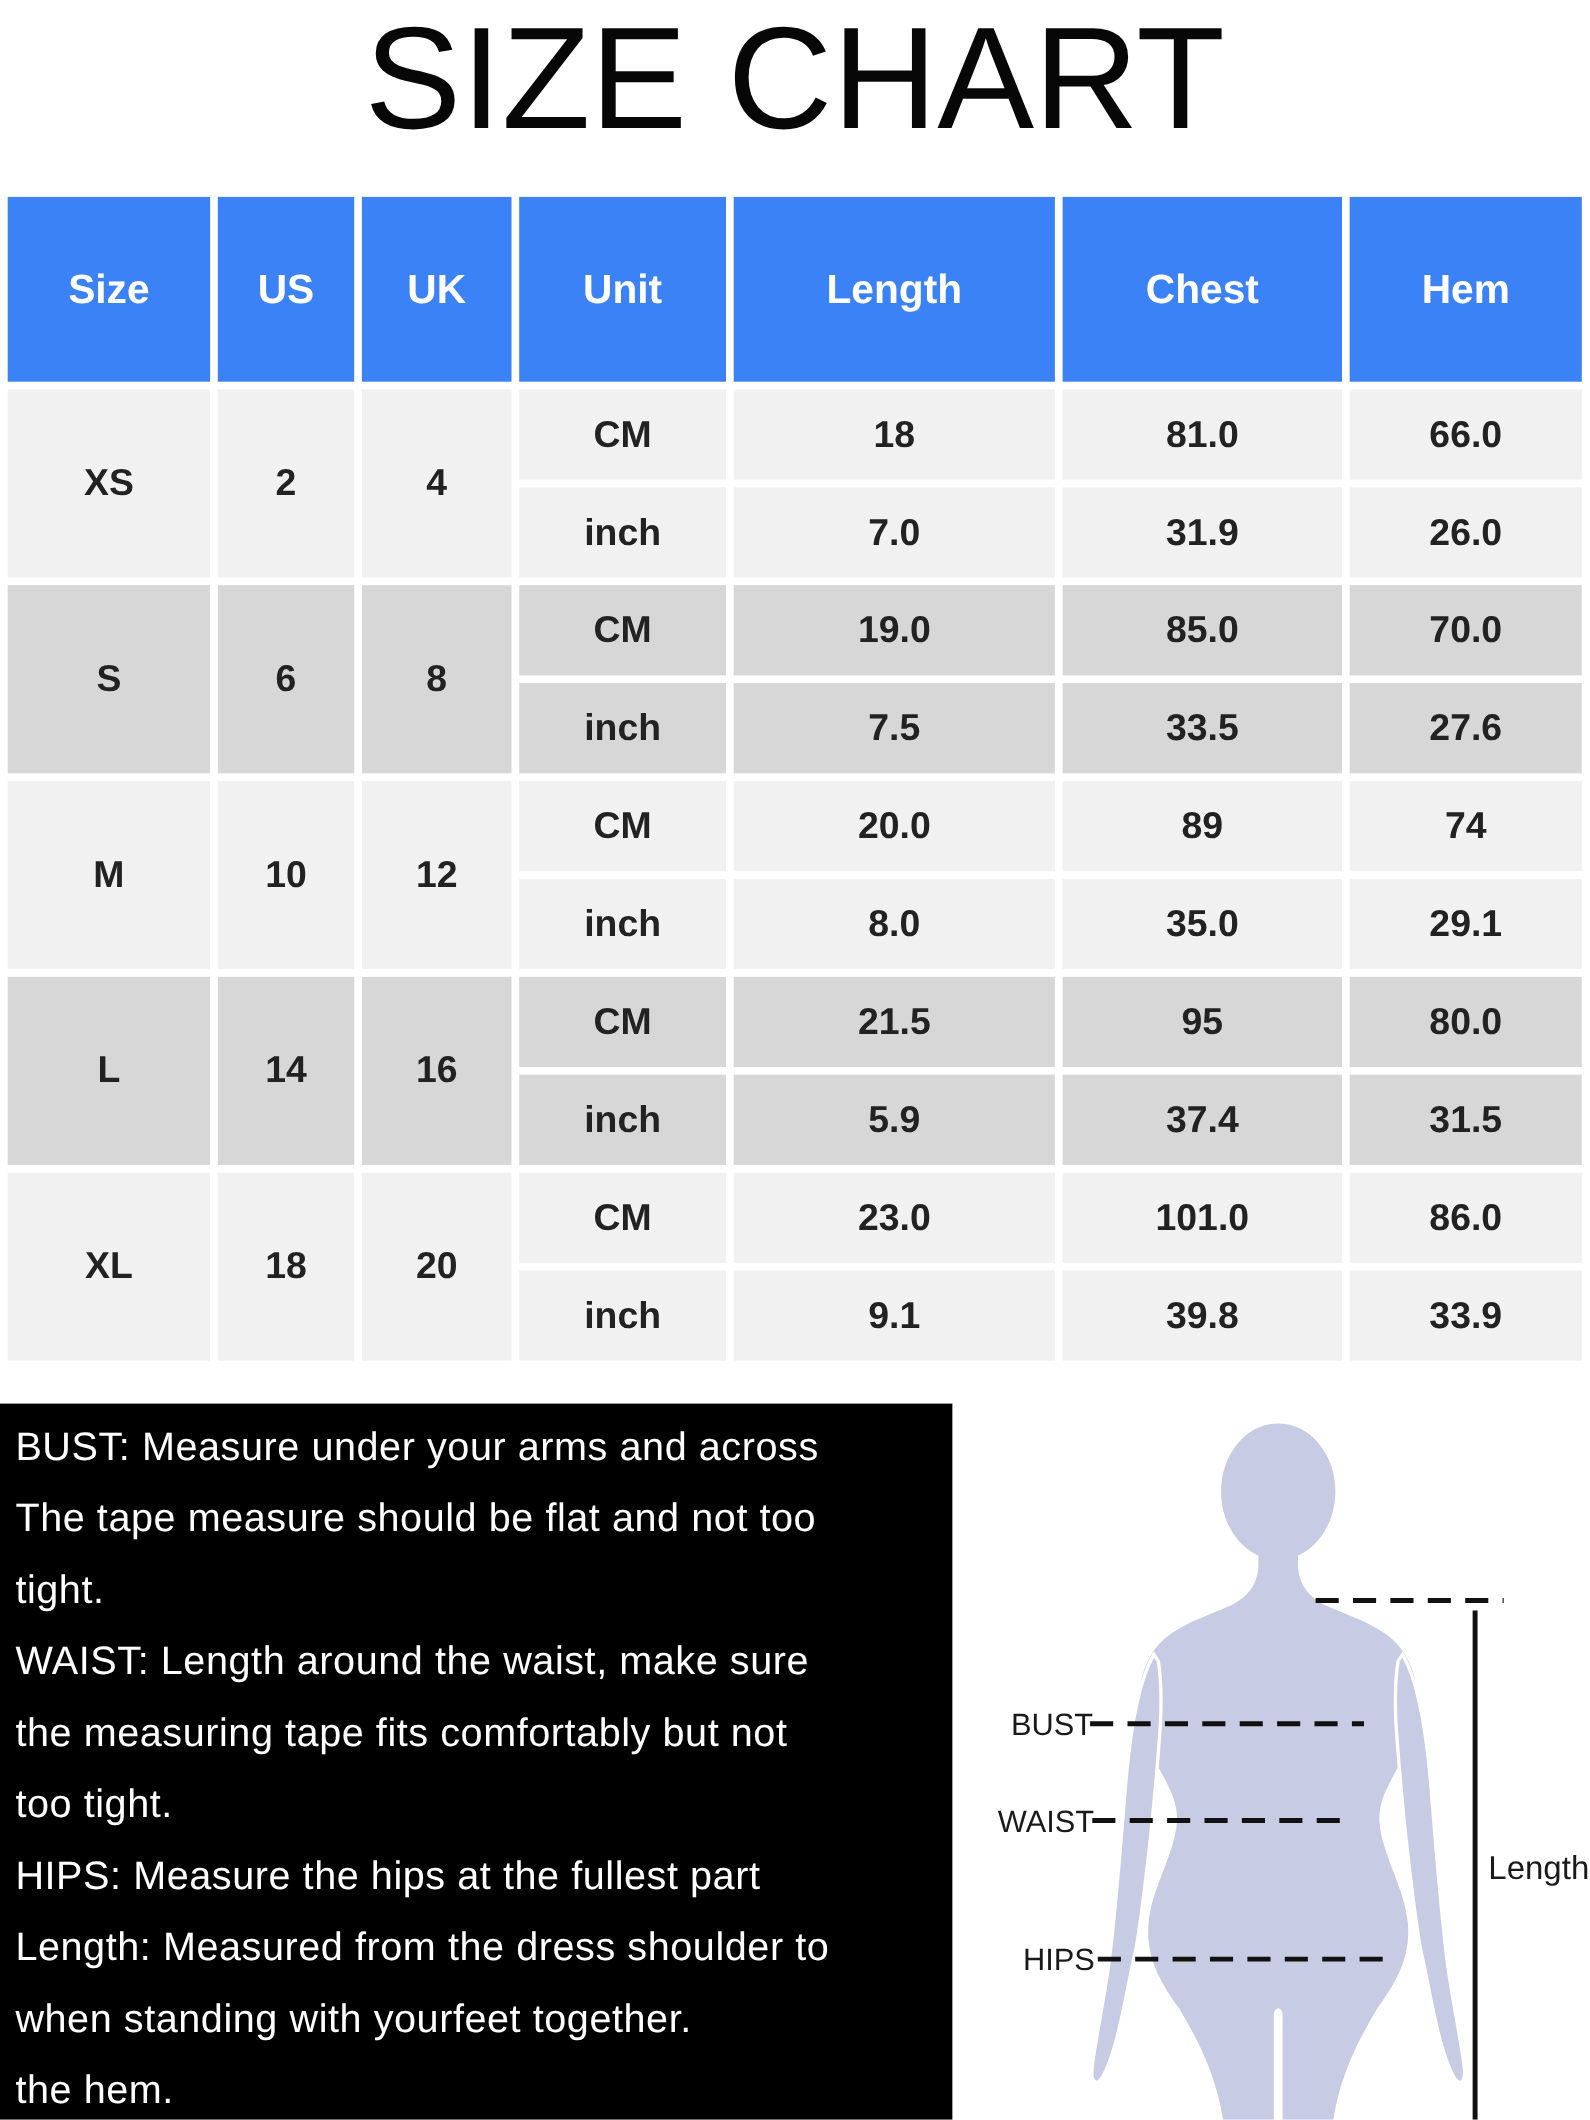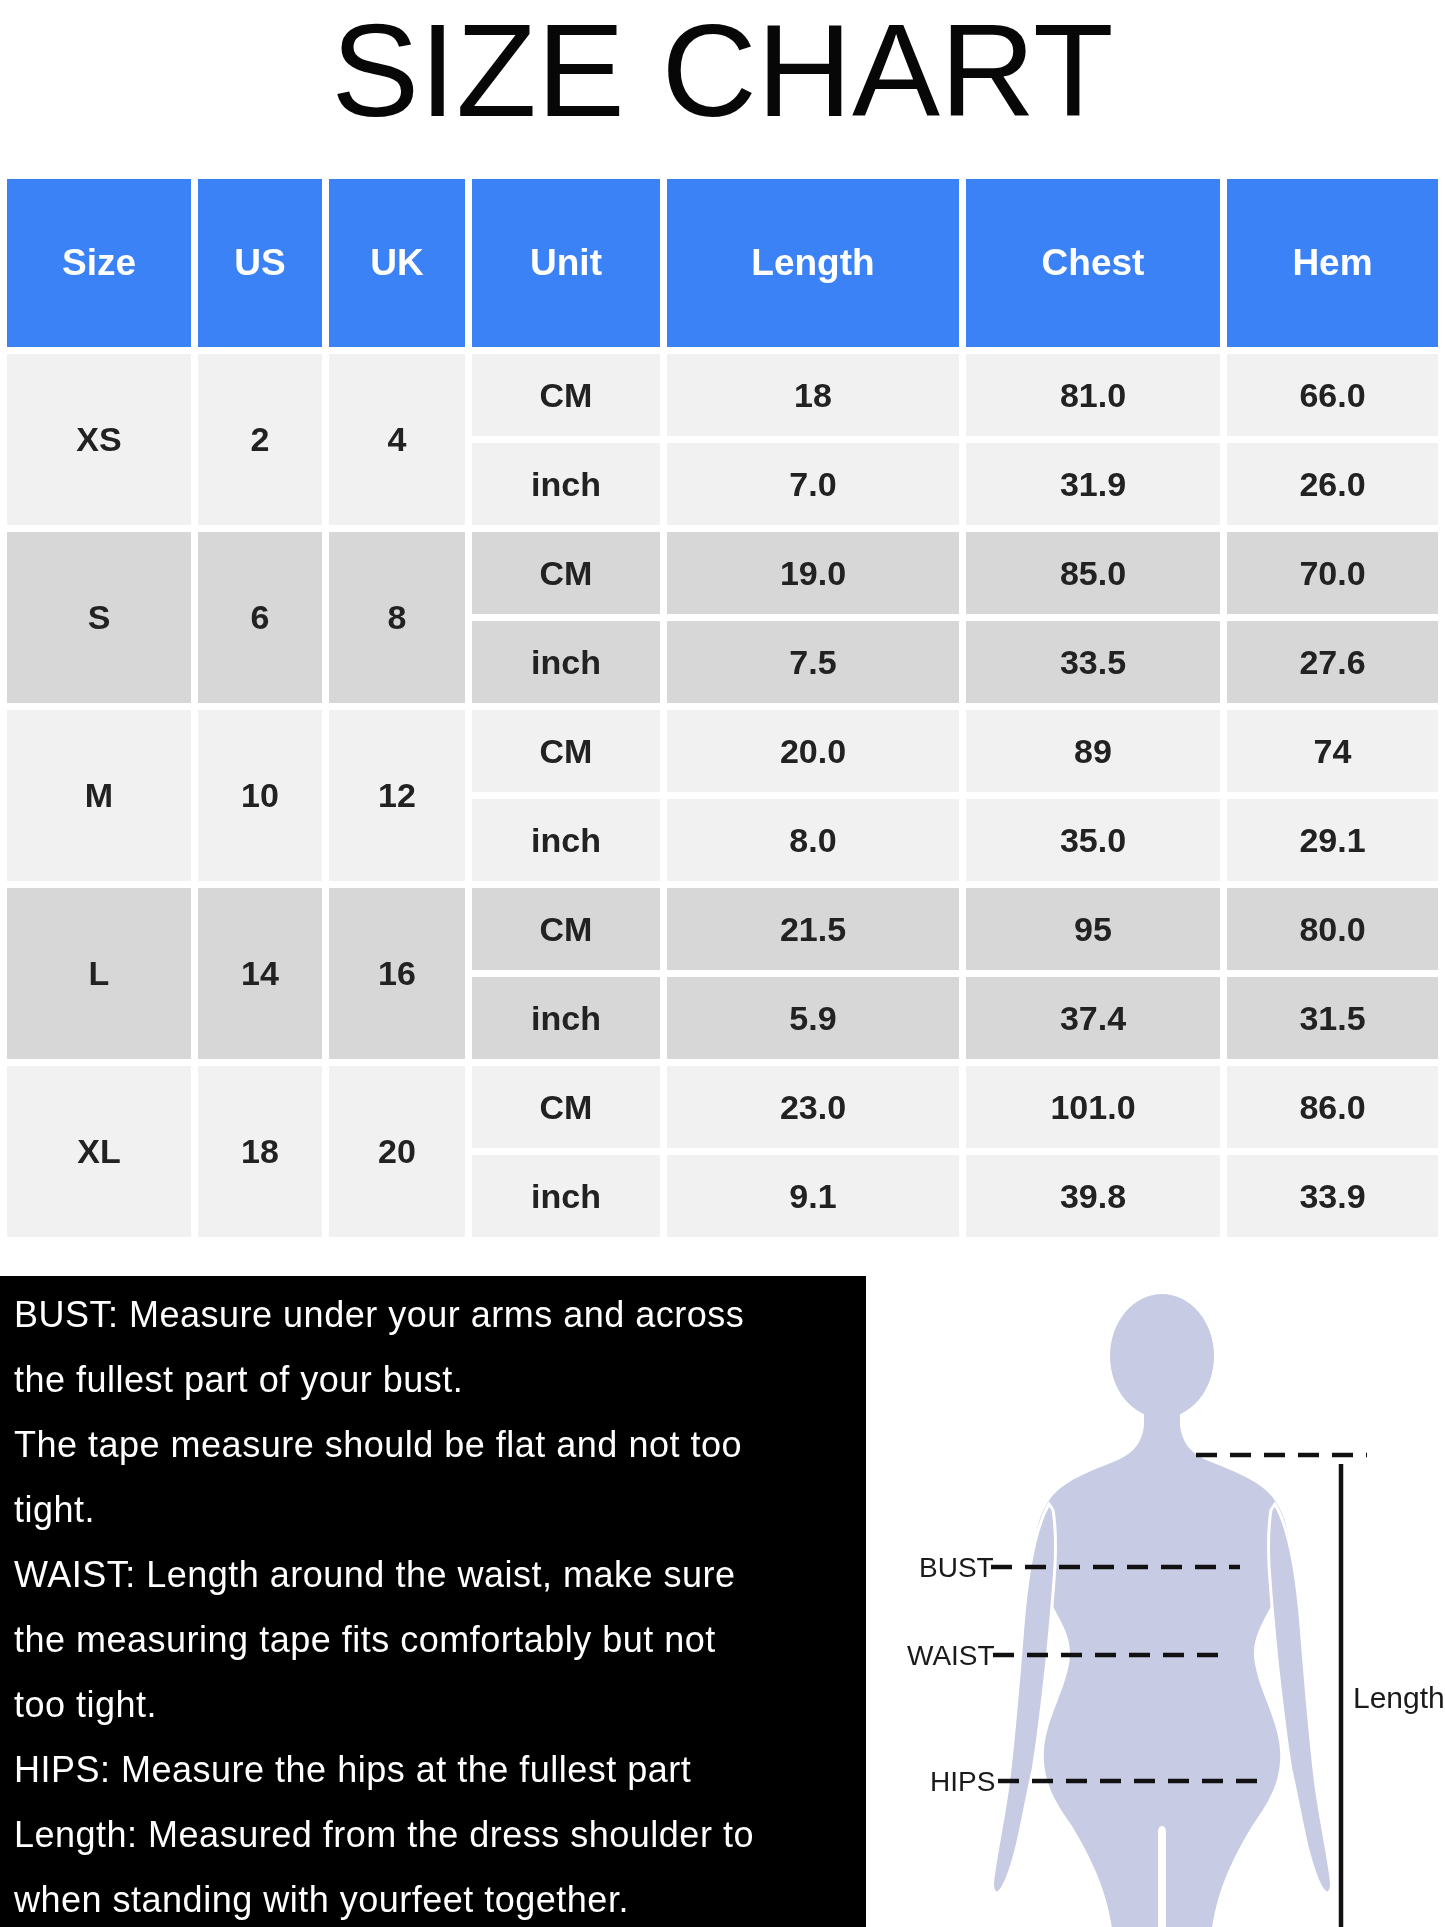--- a/index.html
+++ b/index.html
@@ -190,21 +190,20 @@
         <td>39.8</td>
         <td>33.9</td>
       </tr>
     </tbody>
   </table>
 
   <div class="bottom">
 
     <div class="instructions">
       <div class="line">BUST: Measure under your arms and across</div>
-      <div class="line">the fullest part of your bust.</div>
       <div class="line">The tape measure should be flat and not too</div>
       <div class="line">tight.</div>
       <div class="line">WAIST: Length around the waist, make sure</div>
       <div class="line">the measuring tape fits comfortably but not</div>
       <div class="line">too tight.</div>
       <div class="line">HIPS: Measure the hips at the fullest part</div>
       <div class="line">Length: Measured from the dress shoulder to</div>
       <div class="line">when standing with yourfeet together.</div>
       <div class="line">the hem.</div>
     </div>

